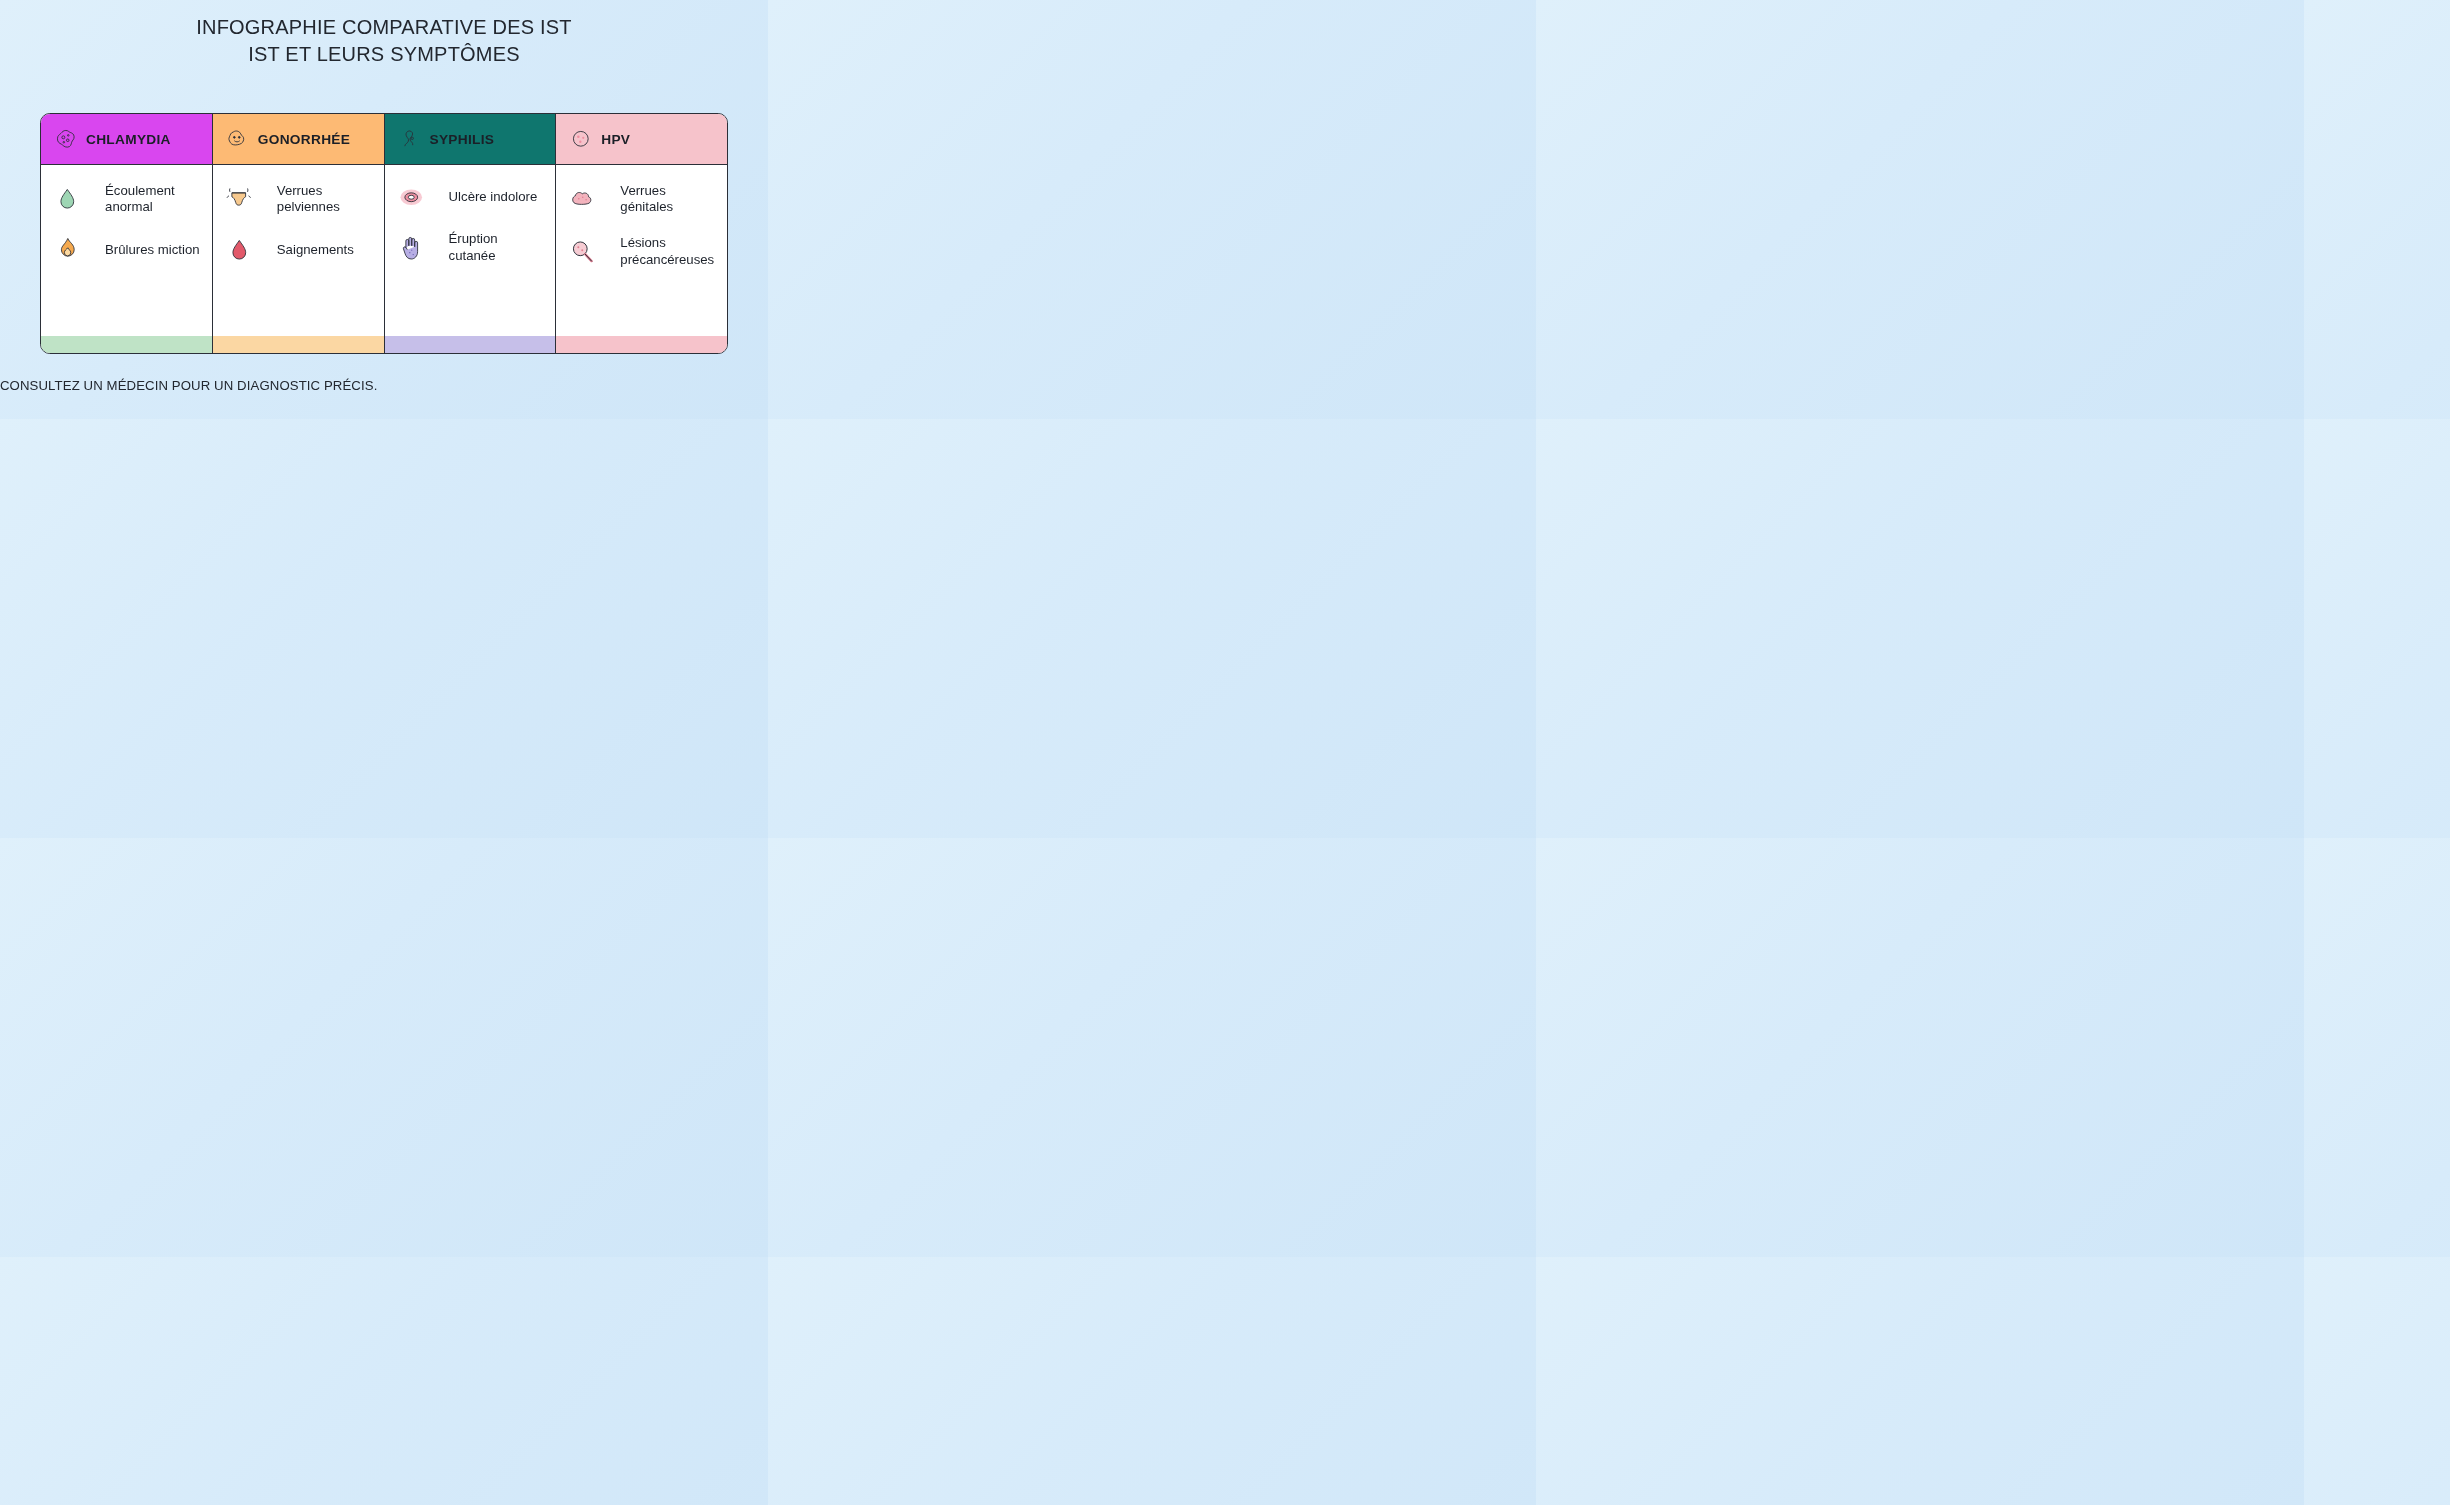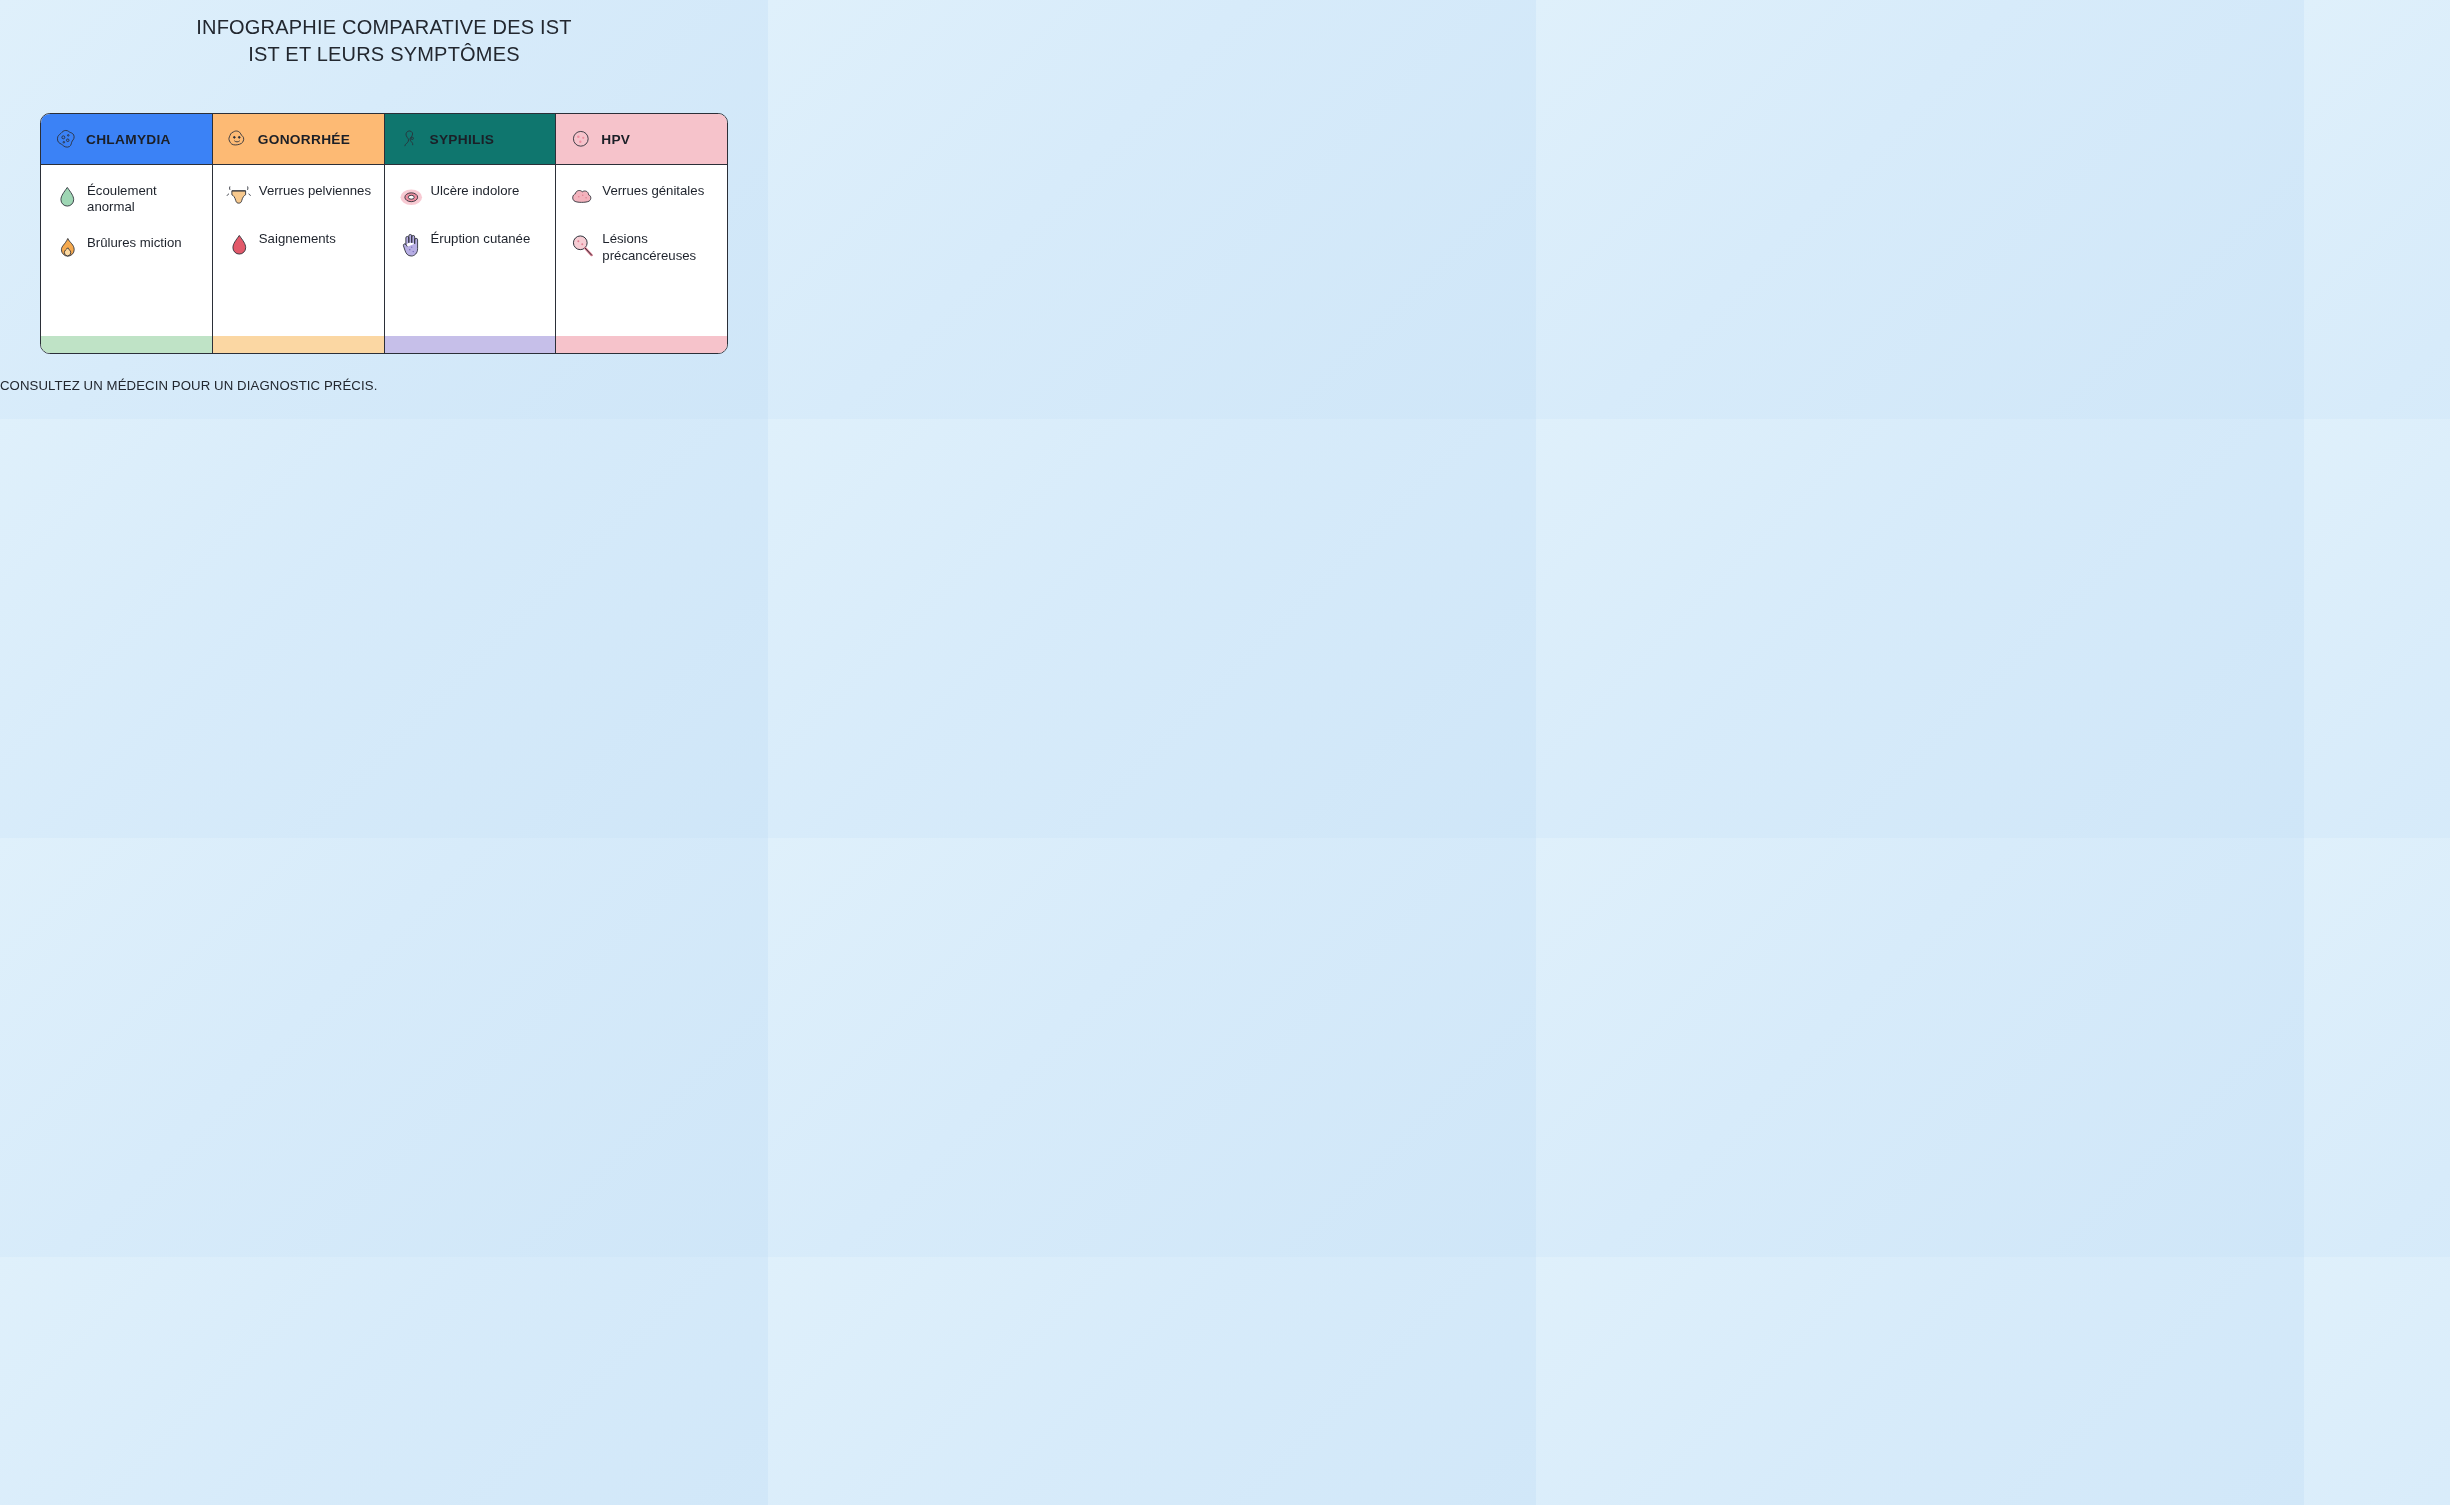--- a/index.html
+++ b/index.html
@@ -76,21 +76,22 @@
   }
 
   .col-body {
     flex: 1 1 auto;
     background: #fff;
     padding: 17.6px 8.8px 4.9px 12.7px;
     box-sizing: border-box;
   }
   .sym {
     display: flex;
-    gap: 6px;
+    align-items: center;
+    gap: 24px;
     margin-bottom: 19.6px;
   }
   .sym-text {
     font-size: 13.2px;
     line-height: 1.26;
     color: #1d222b;
     max-width: 123px;
   }
   .icon-box {
     width: 27.4px;
@@ -130,21 +131,21 @@
 <div class="page">
 
   <div class="title-block">
     <div class="title-line">INFOGRAPHIE COMPARATIVE DES IST</div>
     <div class="title-line">IST ET LEURS SYMPTÔMES</div>
   </div>
 
   <div class="card">
 
     <div class="col">
-      <div class="col-head" style="background:#3b82f6">
+      <div class="col-head" style="background:#d946ef">
         <span class="head-icon-box">
           <svg width="21.6" height="21.6" viewBox="0 0 44 44" fill="none" stroke="#2b2f38" stroke-width="1.8">
             <path d="M22 5c5 0 6 3 9 4s8 3 8 9-4 7-5 11-2 10-9 10-8-4-12-6-8-4-8-11 4-8 7-11 5-6 10-6z"></path>
             <circle cx="17" cy="19" r="3"></circle>
             <circle cx="26" cy="25" r="2.6"></circle>
             <circle cx="27" cy="15" r="1.6"></circle>
             <circle cx="18" cy="29" r="1.6"></circle>
           </svg>
         </span>
         <span class="head-label">CHLAMYDIA</span>

